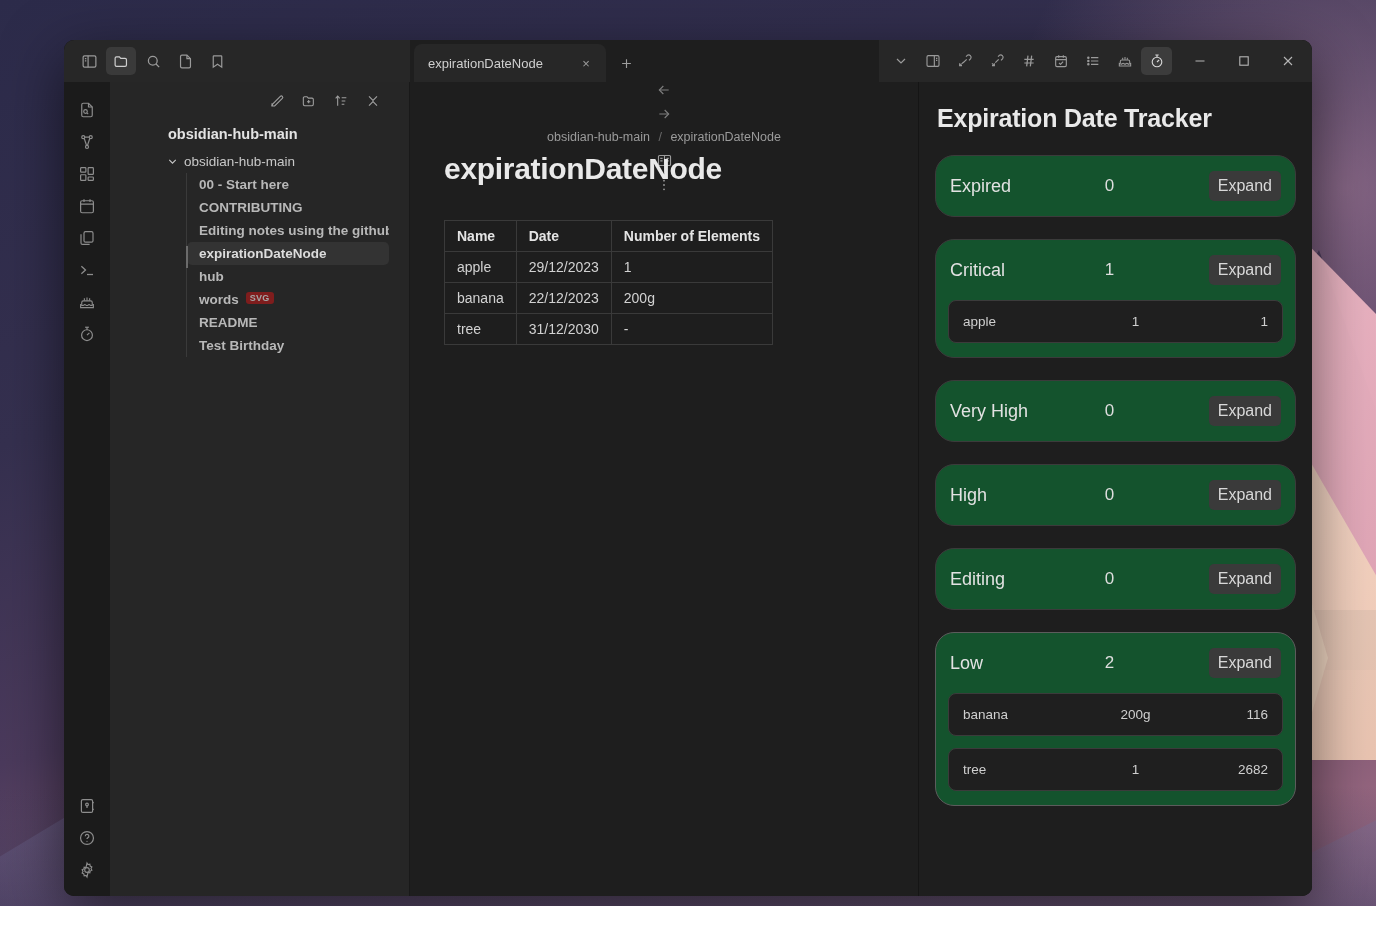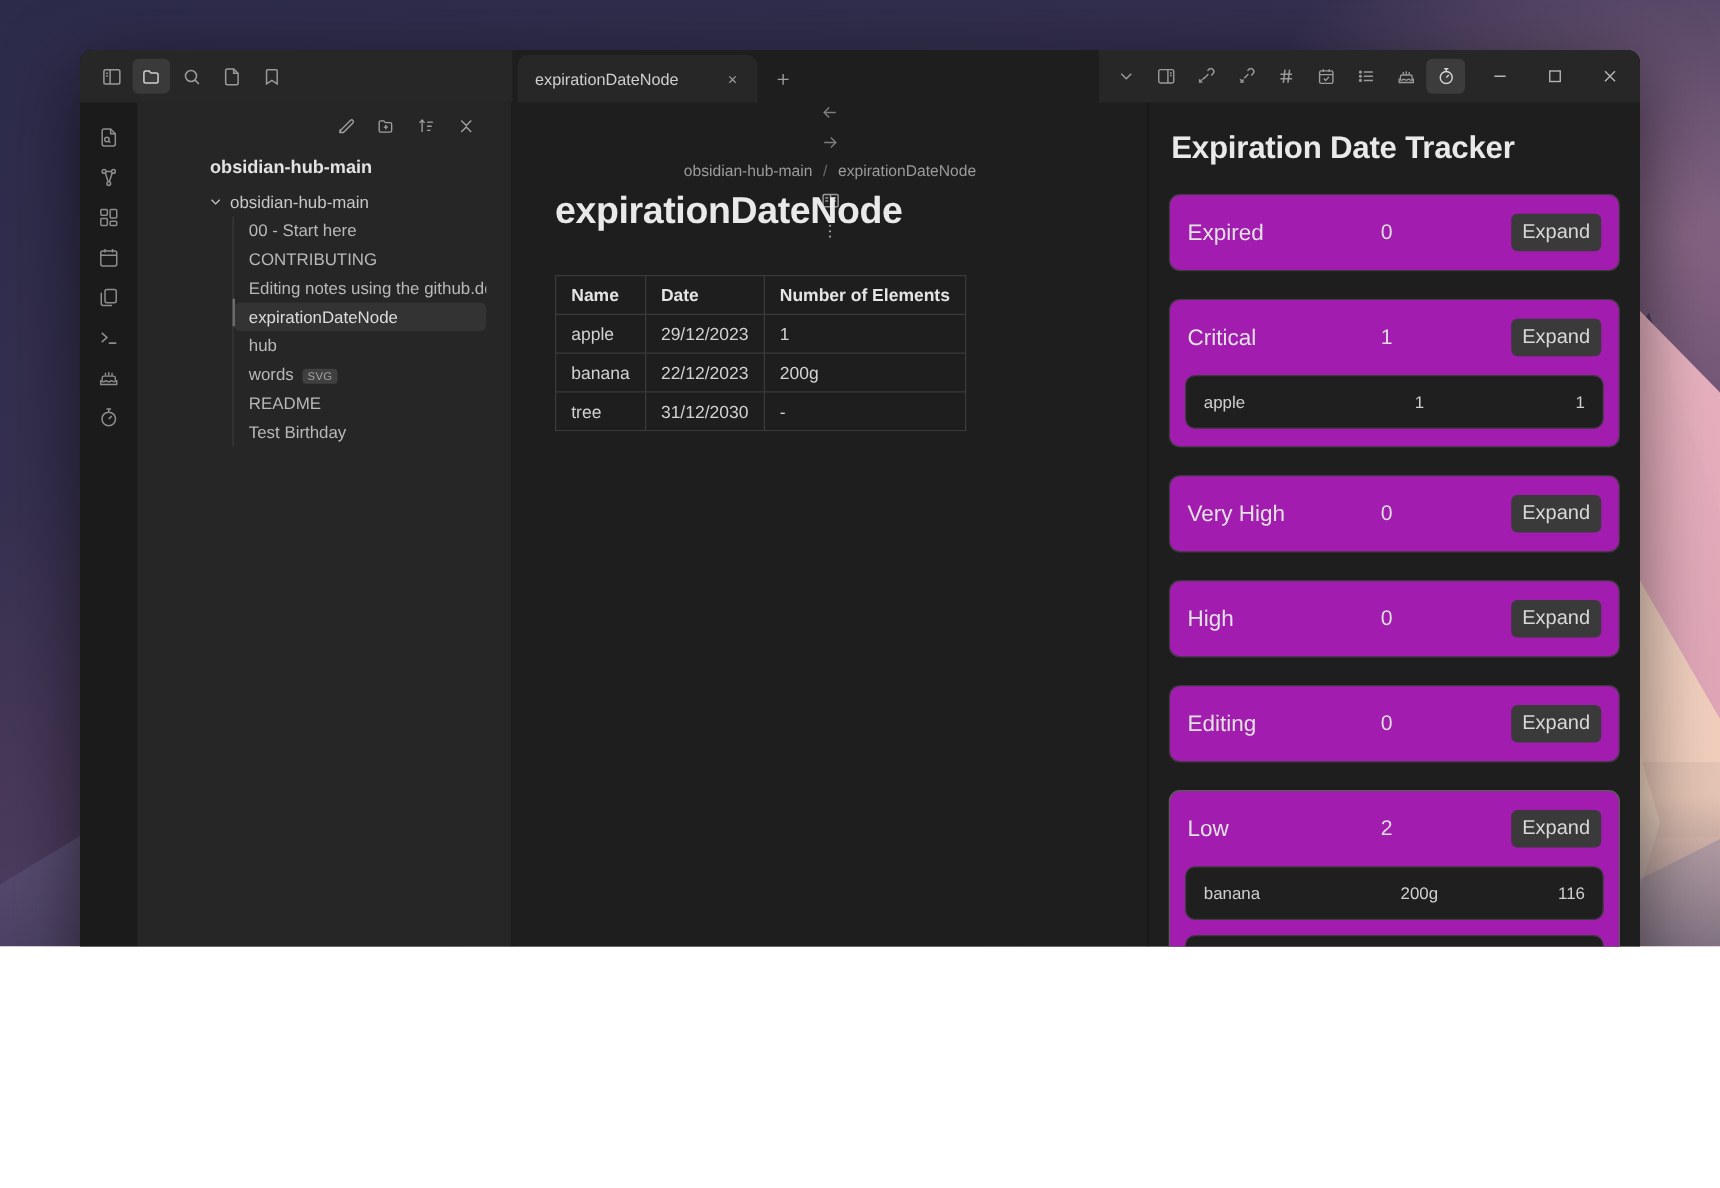--- a/index.html
+++ b/index.html
@@ -8,21 +8,21 @@
     width: 1376px;
     height: 950px;
     overflow: hidden;
     font-family: "Liberation Sans", sans-serif;
   }
 
   
   #desktop {
     position: relative;
     width: 1376px;
-    height: 757px;
+    height: 906px;
     background: linear-gradient(165deg, #2c2b4a 0%, #35304f 35%, #4b3a5c 60%, #7b5570 80%, #a9738b 100%);
     overflow: hidden;
   }
   .wp-layer { position: absolute; pointer-events: none; }
   #wp-glow-right {
     right: -120px; top: -60px; width: 500px; height: 620px;
     background: radial-gradient(ellipse at 70% 40%, rgba(190,140,170,0.55), rgba(120,80,120,0) 70%);
   }
   #wp-mtn-pink {
     right: 0; top: 210px; width: 170px; height: 400px;
@@ -218,36 +218,37 @@
   }
   .tree-file {
     padding: 4px 8px 4px 12px;
     color: #b8b8b8;
     border-radius: 5px;
     margin-right: 20px;
     white-space: nowrap;
     overflow: hidden;
     text-overflow: ellipsis;
     display: flex;
-    align-items: flex-end;
+    align-items: flex-start;
     gap: 7px;
+    font-weight: bold;
   }
   .tree-file.selected { background: #333333; color: #dcdcdc; }
   .tree-file.selected::before {
     content: "";
     position: absolute;
     left: -1px;
     width: 2px;
     height: 22px;
     background: #6b6b6b;
   }
   .ext-badge {
     font-size: 9px;
     letter-spacing: .3px;
-    background: #404040;
+    background: #7f1d1d;
     color: #a5a5a5;
     padding: 1px 4px;
     border-radius: 3px;
   }
 
   
   #editor-pane {
     flex: 1;
     min-width: 0;
     background: #1e1e1e;
@@ -308,22 +309,22 @@
   }
   #tracker-title {
     font-size: 25px;
     font-weight: bold;
     color: #e9e9e9;
     margin: 0 0 22px 2px;
     letter-spacing: -0.2px;
   }
   .group-card {
     border: 1px solid #3b3b3b;
-    border-radius: 9px;
-    background: #a21caf;
+    border-radius: 19px;
+    background: #14532d;
     margin-bottom: 22px;
     padding: 0 0 0 0;
   }
   .group-card.highlight { border-color: #5c5c5c; }
   .group-head {
     display: flex;
     align-items: center;
     padding: 15px 14px;
   }
   .group-label {

